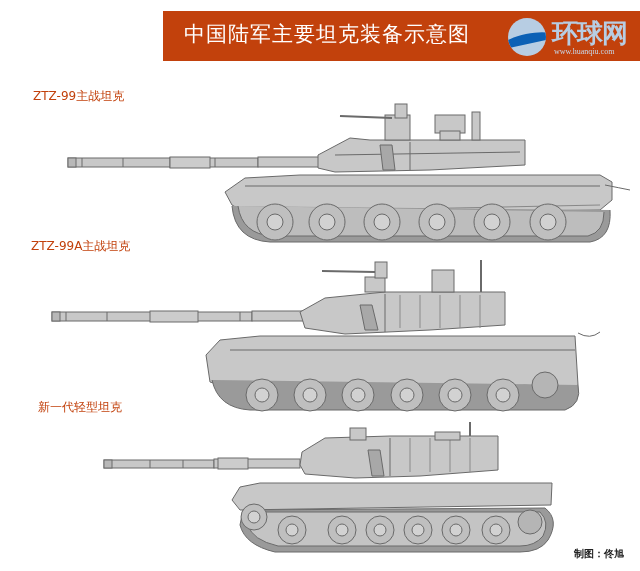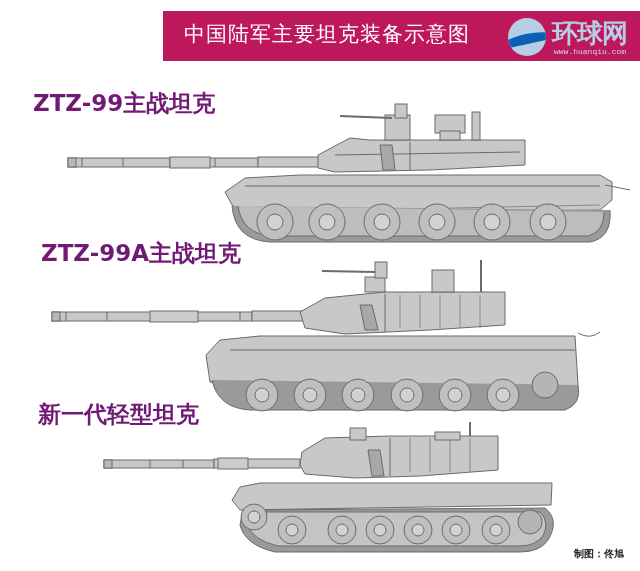--- a/index.html
+++ b/index.html
@@ -1,43 +1,43 @@
 <!DOCTYPE html>
 <html><head>
 <meta charset="utf-8">
 <style>
   html, body { margin:0; padding:0; background:#ffffff; }
   body { width:640px; height:571px; position:relative; overflow:hidden; font-family:"DejaVu Sans", sans-serif; }
-  .banner { position:absolute; left:163px; top:11px; width:477px; height:50px; background:#be185d; }
+  .banner { position:absolute; left:163px; top:11px; width:477px; height:50px; background:#c2410c; }
   .banner-title { position:absolute; left:21px; top:9px; color:#ffffff; font-size:21px; letter-spacing:1px; font-family:"DejaVu Sans", sans-serif; white-space:nowrap; }
   .logo { position:absolute; left:345px; top:4px; width:132px; height:44px; }
   .logo-circle { position:absolute; left:0; top:3px; width:38px; height:38px; border-radius:50%; background:#b7cde3; overflow:hidden; }
   .logo-swoosh { position:absolute; left:-4px; top:16px; width:46px; height:10px; background:#0b60b5; border-radius:50% 50% 0 0; transform:rotate(-12deg); }
   .logo-text { position:absolute; left:44px; top:1px; color:#b7cde3; font-size:26px; font-weight:bold; letter-spacing:-1px; white-space:nowrap;font-family:Liberation Serif, serif; }
-  .logo-url { position:absolute; left:46px; top:32px; color:#c7d9eb; font-size:8px; white-space:nowrap; font-family:Liberation Mono, monospace; }
-  .tank-label { position:absolute; font-size:23px; font-weight:bold; color:#701a75; white-space:nowrap; letter-spacing:0px; font-family:"DejaVu Sans", sans-serif; }
+  .logo-url { position:absolute; left:46px; top:32px; color:#c7d9eb; font-size:8px; white-space:nowrap; font-family:Liberation Serif, serif; }
+  .tank-label { position:absolute; font-size:12px; font-weight:normal; color:#c2410c; white-space:nowrap; letter-spacing:0px; font-family:"DejaVu Sans", sans-serif; }
   .credit { position:absolute; left:574px; top:547px; font-size:10px; font-weight:bold; color:#222222; white-space:nowrap; }
   svg.tank { position:absolute; left:0; }
 </style>
 </head>
 <body>
 
 <div class="banner">
   <div class="banner-title">中国陆军主要坦克装备示意图</div>
   <div class="logo">
     <div class="logo-circle">
         <div class="logo-swoosh"></div>
       </div>
     <div class="logo-text">环球网</div>
     <div class="logo-url">www.huanqiu.com</div>
   </div>
 </div>
 
 <div class="tank-label" style="left:33px;top:88px;">ZTZ-99主战坦克</div>
-<div class="tank-label" style="left:41px;top:238px;">ZTZ-99A主战坦克</div>
+<div class="tank-label" style="left:31px;top:238px;">ZTZ-99A主战坦克</div>
 <div class="tank-label" style="left:38px;top:399px;">新一代轻型坦克</div>
 
 <svg class="tank" style="top:95px;" width="640" height="155" viewBox="0 95 640 155">
   <g stroke="#6a6a6a" stroke-width="1" fill="#c8c8c8">
 
     <rect x="68" y="158" width="190" height="9"></rect>
     <rect x="68" y="158" width="8" height="9" fill="#b8b8b8"></rect>
     <line x1="82" y1="158" x2="82" y2="167"></line>
       <line x1="123" y1="158" x2="123" y2="167"></line>
     <line x1="170" y1="157" x2="170" y2="168"></line>

